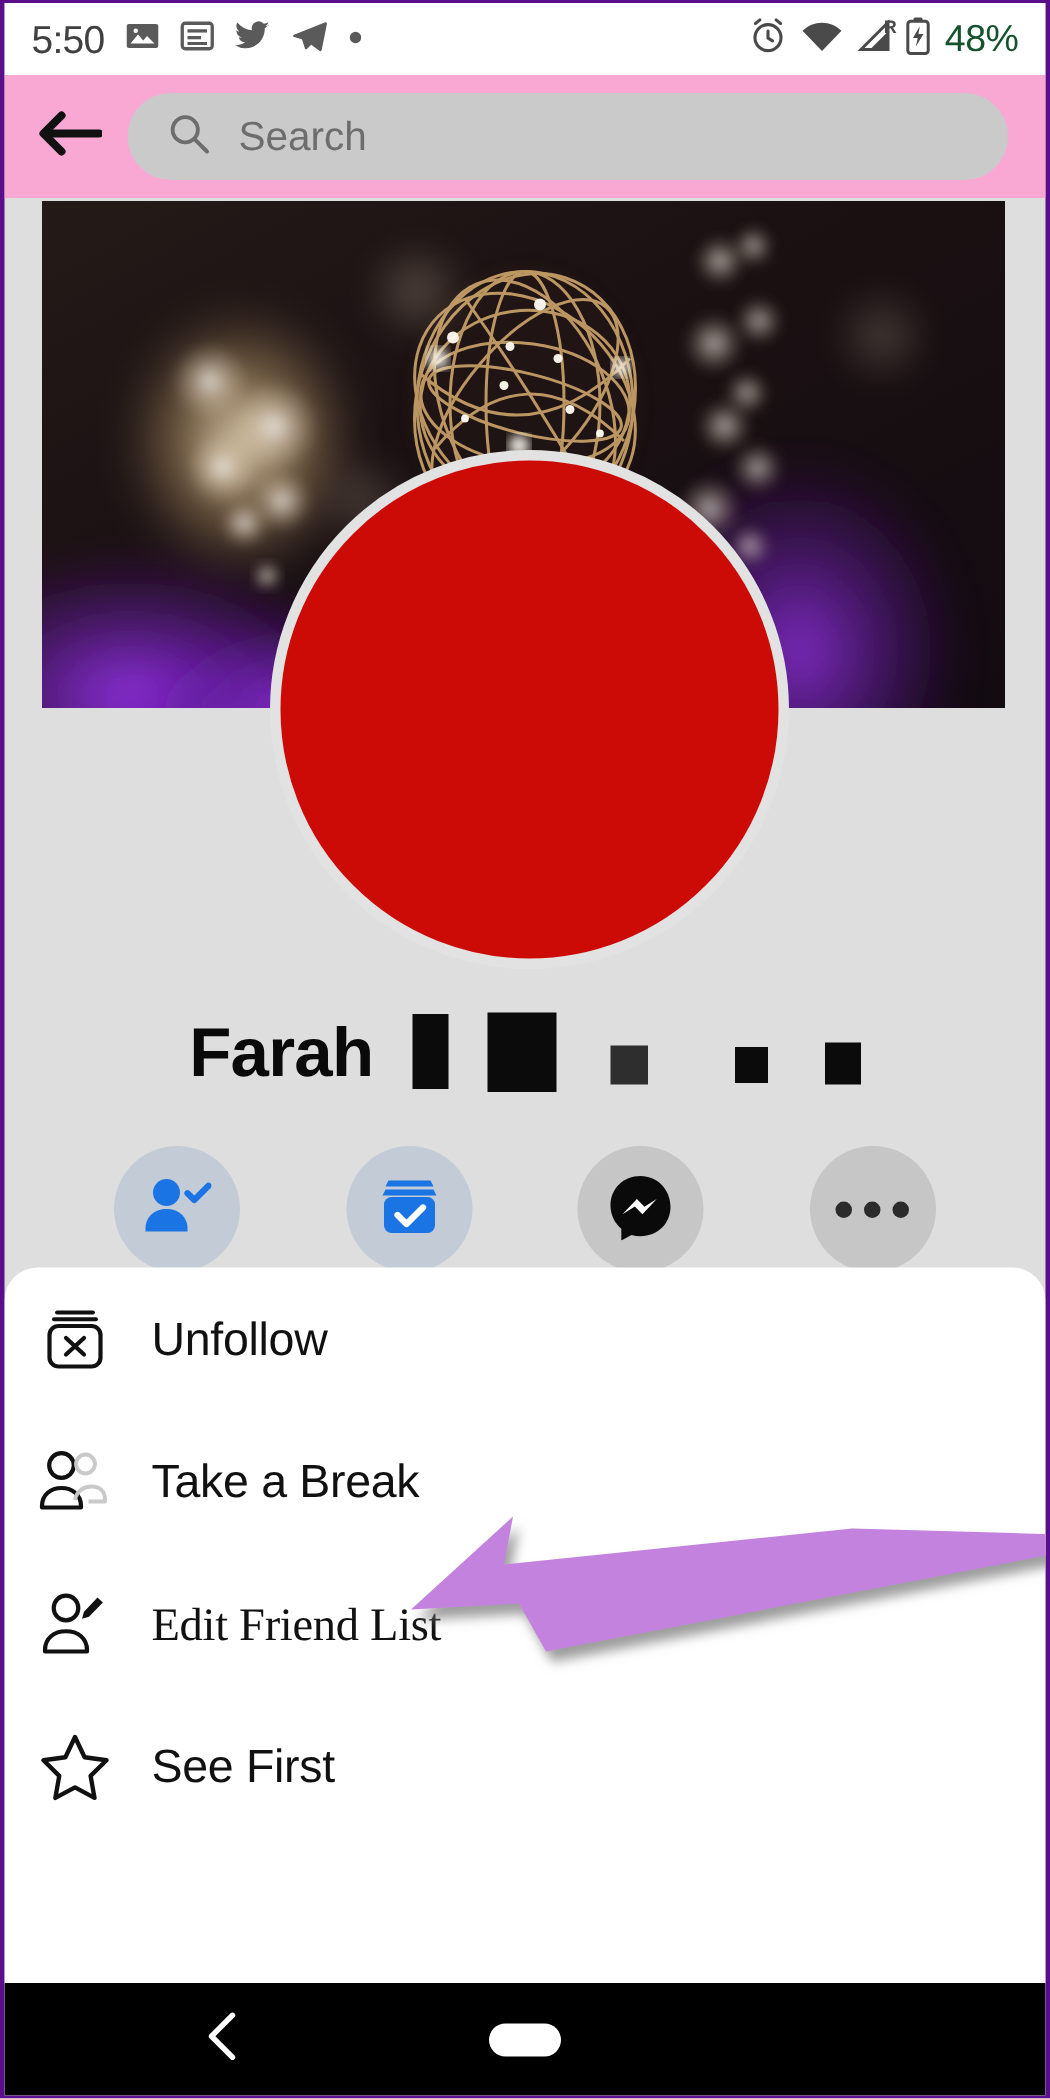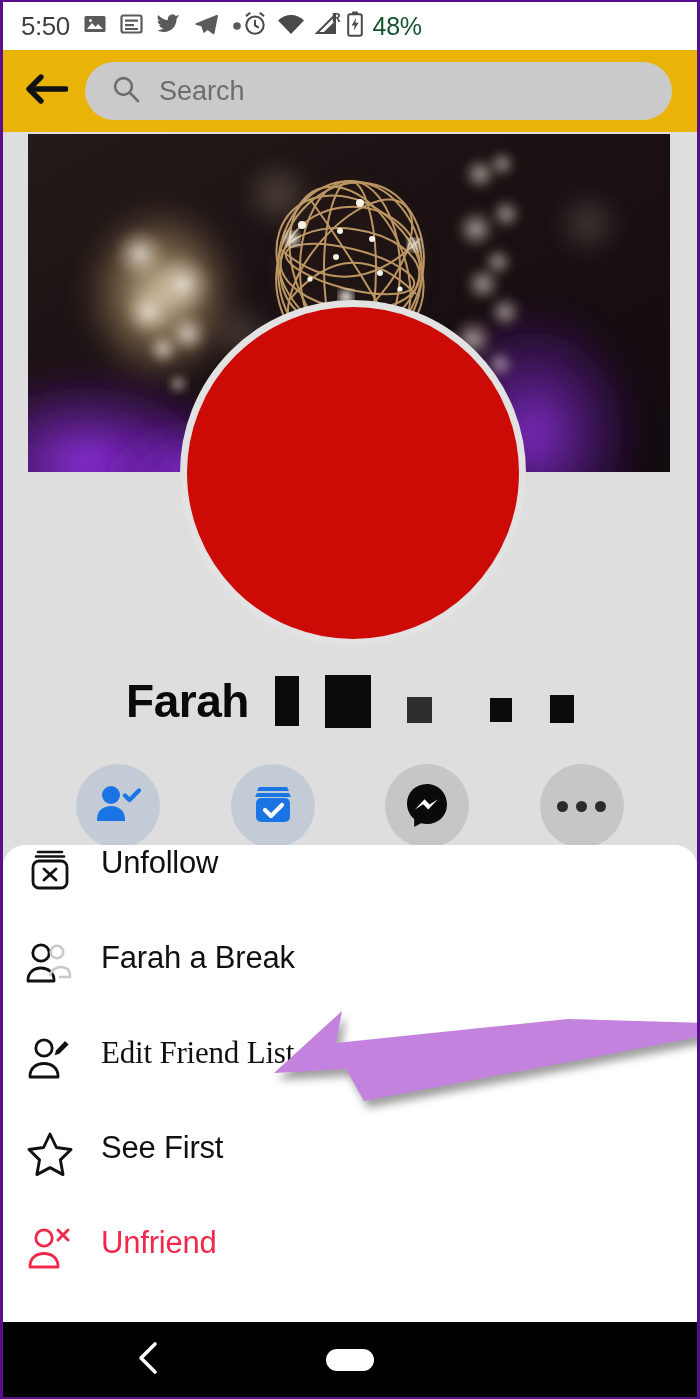--- a/index.html
+++ b/index.html
@@ -25,21 +25,21 @@
 
   
   #status-bar {
     position: absolute;
     left: 0; top: 0;
     width: 694px;
     height: 48px;
     background: #ffffff;
     display: flex;
     align-items: center;
-    justify-content: flex-start;
+    justify-content: space-between;
     padding: 0 18px;
     box-sizing: border-box;
   }
   .status-left {
     display: flex;
     align-items: center;
     gap: 13px;
   }
   .status-right {
     display: flex;
@@ -67,21 +67,21 @@
     font-weight: bold;
   }
   .signal-wrap { position: relative; display: block; }
 
   
   #top-bar {
     position: absolute;
     left: 0; top: 48px;
     width: 694px;
     height: 82px;
-    background: #eab308;
+    background: #f9a8d4;
     display: flex;
     align-items: center;
     box-sizing: border-box;
   }
   #back-button {
     width: 70px;
     display: flex;
     align-items: center;
     justify-content: center;
     margin-left: 8px;
@@ -198,21 +198,21 @@
     border-radius: 22px 22px 0 0;
     box-sizing: border-box;
     overflow: hidden;
   }
   .menu-item {
     position: absolute;
     left: 0;
     width: 586px;
     height: 95px;
     display: flex;
-    align-items: flex-start;
+    align-items: center;
     padding-left: 16px;
     box-sizing: border-box;
   }
   .menu-icon {
     width: 62px;
     display: flex;
     align-items: center;
     justify-content: center;
     flex: 0 0 62px;
   }
@@ -522,21 +522,21 @@
 
     <div class="menu-item" style="top:95px;">
       <span class="menu-icon">
         <svg width="52" height="48" viewBox="0 0 52 48">
           <circle cx="17" cy="13" r="8.2" fill="none" stroke="#111" stroke-width="2.8"></circle>
           <path d="M4 40c0-7.5 5.8-12 13-12s13 4.5 13 12v1H4z" fill="none" stroke="#111" stroke-width="2.8" stroke-linejoin="round"></path>
           <circle cx="33" cy="12" r="6.3" fill="none" stroke="#c9c9c9" stroke-width="2.6"></circle>
           <path d="M26 36c1-6 6-9 11-9 5.5 0 9 3 9 9v1H35" fill="none" stroke="#c9c9c9" stroke-width="2.6" stroke-linejoin="round"></path>
         </svg>
       </span>
-      <span class="menu-label">Farah a Break</span>
+      <span class="menu-label">Take a Break</span>
     </div>
 
     <div class="menu-item" style="top:190px;font-family:Liberation Serif, serif;">
       <span class="menu-icon">
         <svg width="50" height="48" viewBox="0 0 50 48">
           <circle cx="19" cy="13" r="8.2" fill="none" stroke="#111" stroke-width="2.8"></circle>
           <path d="M5 41c0-7.8 6-12.5 14-12.5S33 33.2 33 41v1H5z" fill="none" stroke="#111" stroke-width="2.8" stroke-linejoin="round"></path>
           <path d="M31 15.5l9-9.5 3.6 3.4-9.3 9.4-4.6 1.4z" fill="#111"></path>
         </svg>
       </span>
@@ -545,30 +545,20 @@
 
     <div class="menu-item" style="top:285px;">
       <span class="menu-icon">
         <svg width="50" height="48" viewBox="0 0 50 48">
           <path d="M25 4l6.4 13.5 14.6 2-10.6 10.4 2.6 14.7L25 37.6 11.9 44.6l2.6-14.7L4 19.5l14.6-2z" fill="none" stroke="#111" stroke-width="2.9" stroke-linejoin="round"></path>
         </svg>
       </span>
       <span class="menu-label">See First</span>
     </div>
 
-    <div class="menu-item" style="top:380px;">
-      <span class="menu-icon">
-        <svg width="50" height="48" viewBox="0 0 50 48">
-          <circle cx="19" cy="13" r="8.2" fill="none" stroke="#f0284a" stroke-width="2.8"></circle>
-          <path d="M5 41c0-7.8 6-12.5 14-12.5S33 33.2 33 41v1H5z" fill="none" stroke="#f0284a" stroke-width="2.8" stroke-linejoin="round"></path>
-          <path d="M33 5l10 10M43 5L33 15" stroke="#f0284a" stroke-width="2.9" stroke-linecap="round"></path>
-        </svg>
-      </span>
-      <span class="menu-label danger">Unfriend</span>
-    </div>
   </div>
 
   <div id="annotation-arrow">
     <svg width="440" height="120" viewBox="0 0 440 120">
       <defs>
         <filter id="arrowShadow" x="-20%" y="-20%" width="150%" height="160%">
           <feDropShadow dx="4" dy="7" stdDeviation="4" flood-color="#7d7d7d" flood-opacity="0.75"></feDropShadow>
         </filter>
       </defs>
       <path d="M6 76 L74 14 L68 46 L300 22 L440 26 L440 38 L96 104 L78 72 Z" fill="#c382dd" filter="url(#arrowShadow)"></path>

